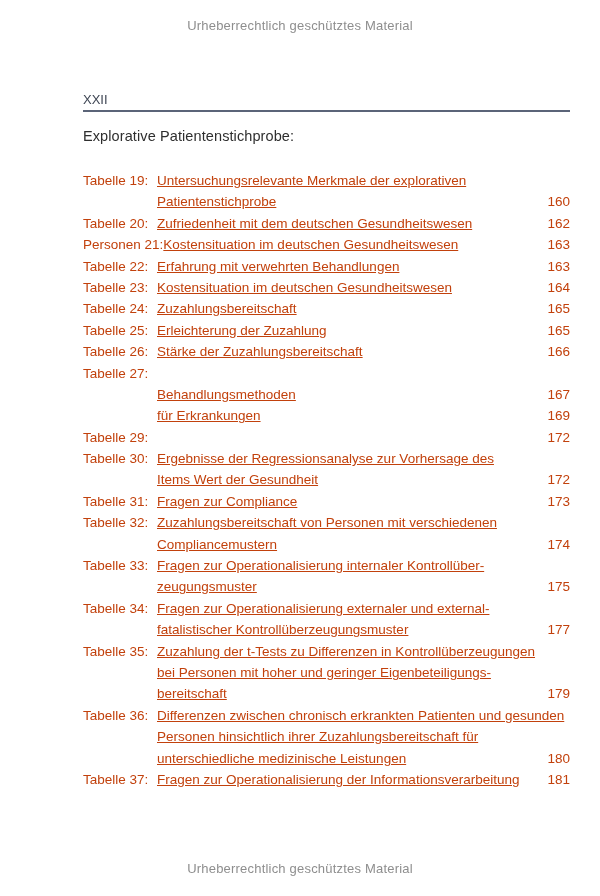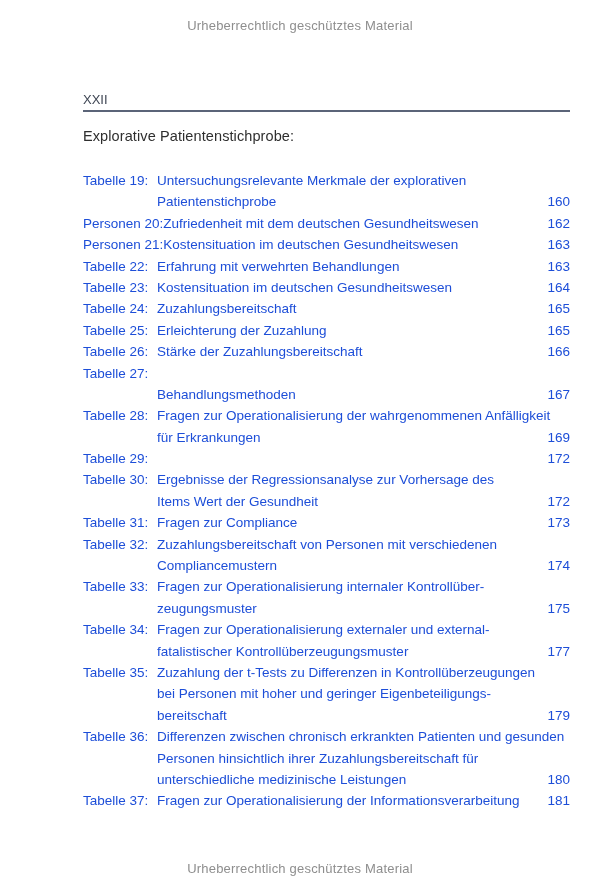--- a/index.html
+++ b/index.html
@@ -53,28 +53,29 @@
   }
   .toc {
     margin-top: 26px;
   }
   .toc-line {
     display: flex;
     align-items: flex-start;
     height: 21.4px;
     line-height: 21.4px;
     font-size: 13.5px;
-    color: #1d4ed8;
+    color: #c2410c;
   }
   .toc-label {
     flex: 0 0 74px;
     white-space: nowrap;
   }
   .toc-text {
     white-space: nowrap;
+    text-decoration: underline;
   }
   .toc-page {
     margin-left: auto;
     padding-left: 10px;
     text-align: right;
     white-space: nowrap;
   }
 </style>
 </head>
 <body>
@@ -99,21 +100,21 @@
             <span class="toc-page"></span>
           </div>
           <div class="toc-line">
             <span class="toc-label"></span>
             <span class="toc-text">Patientenstichprobe</span>
             <span class="toc-page">160</span>
           </div>
         </div>
         <div>
           <div class="toc-line">
-            <span class="toc-label">Personen 20:</span>
+            <span class="toc-label">Tabelle 20:</span>
             <span class="toc-text">Zufriedenheit mit dem deutschen Gesundheitswesen</span>
             <span class="toc-page">162</span>
           </div>
         </div>
         <div>
           <div class="toc-line">
             <span class="toc-label">Personen 21:</span>
             <span class="toc-text">Kostensituation im deutschen Gesundheitswesen</span>
             <span class="toc-page">163</span>
           </div>
@@ -159,25 +160,20 @@
             <span class="toc-page"></span>
           </div>
           <div class="toc-line">
             <span class="toc-label"></span>
             <span class="toc-text">Behandlungsmethoden</span>
             <span class="toc-page">167</span>
           </div>
         </div>
         <div>
           <div class="toc-line">
-            <span class="toc-label">Tabelle 28:</span>
-            <span class="toc-text">Fragen zur Operationalisierung der wahrgenommenen Anfälligkeit</span>
-            <span class="toc-page"></span>
-          </div>
-          <div class="toc-line">
             <span class="toc-label"></span>
             <span class="toc-text">für Erkrankungen</span>
             <span class="toc-page">169</span>
           </div>
         </div>
         <div>
           <div class="toc-line">
             <span class="toc-label">Tabelle 29:</span>
             <span class="toc-page">172</span>
           </div>

